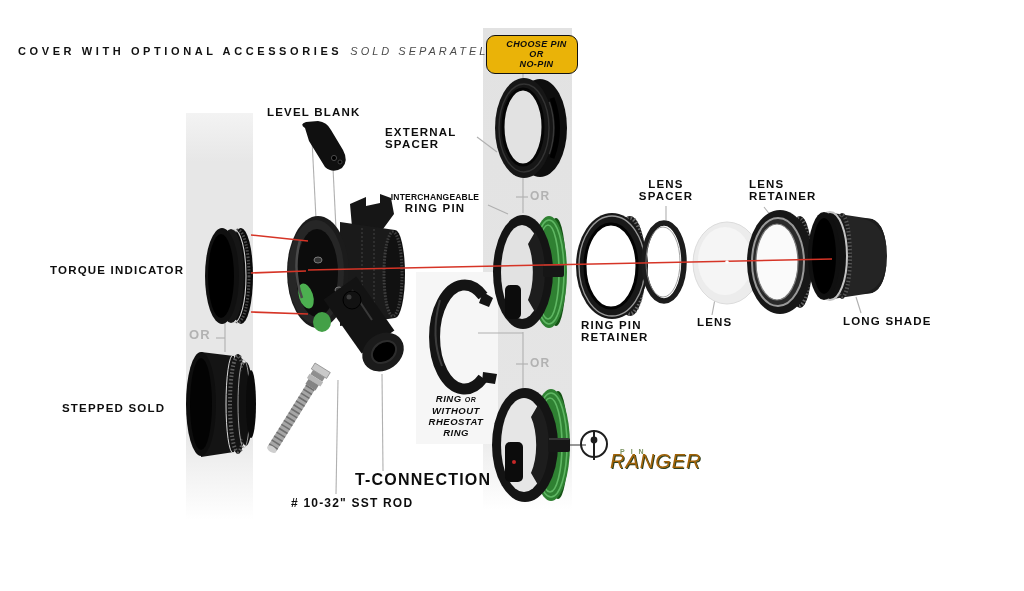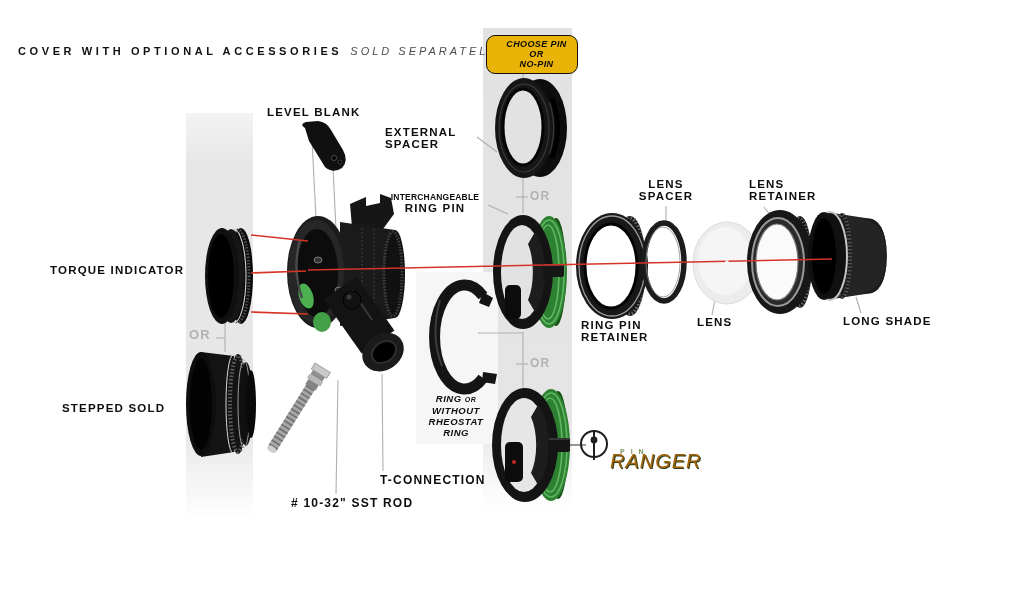--- a/index.html
+++ b/index.html
@@ -265,21 +265,21 @@
   <div class="lbl gray" style="left:530px;top:190px;font-size:12px;">OR</div>
   <div class="lbl gray" style="left:530px;top:357px;font-size:12px;">OR</div>
 
   <div class="rheolbl">
     <div><span>RING</span> <span class="tiny">OR</span></div>
     <div>WITHOUT</div>
     <div>RHEOSTAT</div>
     <div>RING</div>
   </div>
 
-  <div class="lbl" style="left:380px;top:474px;font-size:12px;">T-CONNECTION</div>
+  <div class="lbl" style="left:355px;top:474px;font-size:16px;">T-CONNECTION</div>
 
   <div class="lbl" style="left:291px;top:497px;font-size:12px;"># 10-32" SST ROD</div>
 
   <div class="lbl" style="left:581px;top:319px;">
     <div>RING PIN</div>
     <div>RETAINER</div>
   </div>
 
   <div class="lbl" style="left:630px;top:178px;width:72px;text-align:center;">
     <div>LENS</div>

